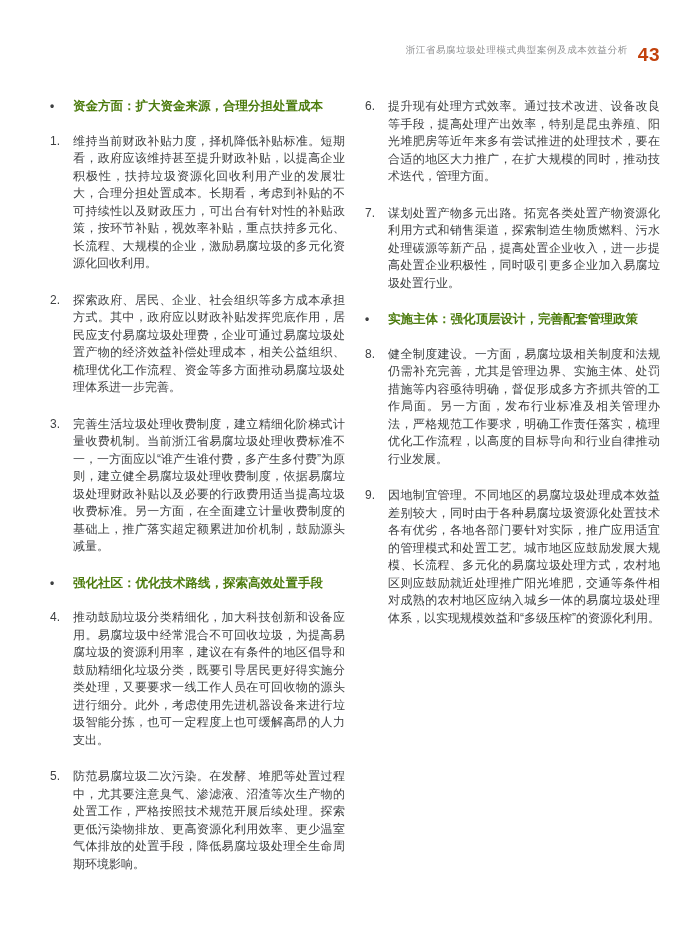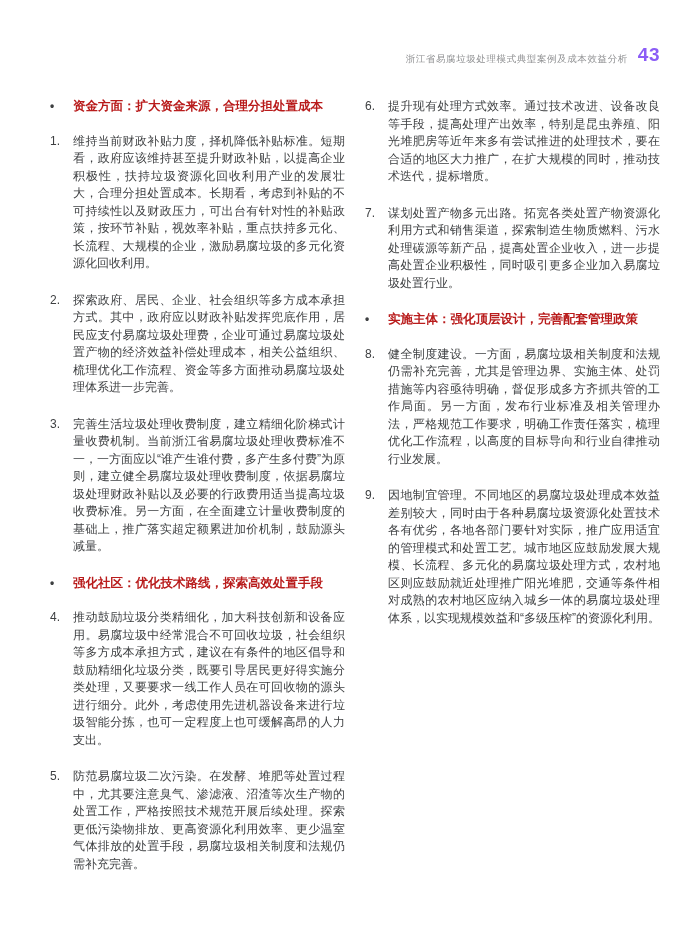--- a/index.html
+++ b/index.html
@@ -14,32 +14,32 @@
   .page {
     position: absolute;
     inset: 0;
     background: #ffffff;
   }
   .page-header {
     position: absolute;
     top: 44px;
     right: 40px;
     display: flex;
-    align-items: flex-end;
+    align-items: flex-start;
     gap: 10px;
   }
   .page-header .doc-title {
     font-size: 9.5px;
     color: #8f9092;
     letter-spacing: 0.6px;
   }
   .page-header .page-num {
     font-size: 19px;
     font-weight: bold;
-    color: #8b5cf6;
+    color: #c2410c;
     letter-spacing: 0.5px;
   }
   .content {
     position: absolute;
     top: 98px;
     left: 50px;
     right: 40px;
     display: flex;
     gap: 20px;
   }
@@ -68,21 +68,21 @@
     text-justify: inter-ideograph;
   }
   .block.heading { margin-bottom: 17px; }
   .block.heading .marker {
     font-weight: bold;
     font-size: 12px;
   }
   .block.heading .text {
     font-weight: bold;
     font-size: 12.5px;
-    color: #b91c1c;
+    color: #4d7c0f;
     text-align: left;
   }
 </style>
 </head>
 <body>
 
 <div class="page">
 
   <div class="page-header">
     <span class="doc-title">浙江省易腐垃圾处理模式典型案例及成本效益分析</span>
@@ -106,31 +106,31 @@
         <div class="block item">
           <span class="marker">3.</span>
           <div class="text">完善生活垃圾处理收费制度，建立精细化阶梯式计量收费机制。当前浙江省易腐垃圾处理收费标准不一，一方面应以“谁产生谁付费，多产生多付费”为原则，建立健全易腐垃圾处理收费制度，依据易腐垃圾处理财政补贴以及必要的行政费用适当提高垃圾收费标准。另一方面，在全面建立计量收费制度的基础上，推广落实超定额累进加价机制，鼓励源头减量。</div>
         </div>
         <div class="block heading">
           <span class="marker">•</span>
           <div class="text">强化社区：优化技术路线，探索高效处置手段</div>
         </div>
         <div class="block item">
           <span class="marker">4.</span>
-          <div class="text">推动鼓励垃圾分类精细化，加大科技创新和设备应用。易腐垃圾中经常混合不可回收垃圾，社会组织等多方成本承担方式，建议在有条件的地区倡导和鼓励精细化垃圾分类，既要引导居民更好得实施分类处理，又要要求一线工作人员在可回收物的源头进行细分。此外，考虑使用先进机器设备来进行垃圾智能分拣，也可一定程度上也可缓解高昂的人力支出。</div>
+          <div class="text">推动鼓励垃圾分类精细化，加大科技创新和设备应用。易腐垃圾中经常混合不可回收垃圾，为提高易腐垃圾的资源利用率，建议在有条件的地区倡导和鼓励精细化垃圾分类，既要引导居民更好得实施分类处理，又要要求一线工作人员在可回收物的源头进行细分。此外，考虑使用先进机器设备来进行垃圾智能分拣，也可一定程度上也可缓解高昂的人力支出。</div>
         </div>
         <div class="block item">
           <span class="marker">5.</span>
-          <div class="text">防范易腐垃圾二次污染。在发酵、堆肥等处置过程中，尤其要注意臭气、渗滤液、沼渣等次生产物的处置工作，严格按照技术规范开展后续处理。探索更低污染物排放、更高资源化利用效率、更少温室气体排放的处置手段，易腐垃圾相关制度和法规仍需补充完善。</div>
+          <div class="text">防范易腐垃圾二次污染。在发酵、堆肥等处置过程中，尤其要注意臭气、渗滤液、沼渣等次生产物的处置工作，严格按照技术规范开展后续处理。探索更低污染物排放、更高资源化利用效率、更少温室气体排放的处置手段，降低易腐垃圾处理全生命周期环境影响。</div>
         </div>
       </div>
     <div class="column">
         <div class="block item">
           <span class="marker">6.</span>
-          <div class="text">提升现有处理方式效率。通过技术改进、设备改良等手段，提高处理产出效率，特别是昆虫养殖、阳光堆肥房等近年来多有尝试推进的处理技术，要在合适的地区大力推广，在扩大规模的同时，推动技术迭代，提标增质。</div>
+          <div class="text">提升现有处理方式效率。通过技术改进、设备改良等手段，提高处理产出效率，特别是昆虫养殖、阳光堆肥房等近年来多有尝试推进的处理技术，要在合适的地区大力推广，在扩大规模的同时，推动技术迭代，管理方面。</div>
         </div>
         <div class="block item">
           <span class="marker">7.</span>
           <div class="text">谋划处置产物多元出路。拓宽各类处置产物资源化利用方式和销售渠道，探索制造生物质燃料、污水处理碳源等新产品，提高处置企业收入，进一步提高处置企业积极性，同时吸引更多企业加入易腐垃圾处置行业。</div>
         </div>
         <div class="block heading">
           <span class="marker">•</span>
           <div class="text">实施主体：强化顶层设计，完善配套管理政策</div>
         </div>
         <div class="block item">

